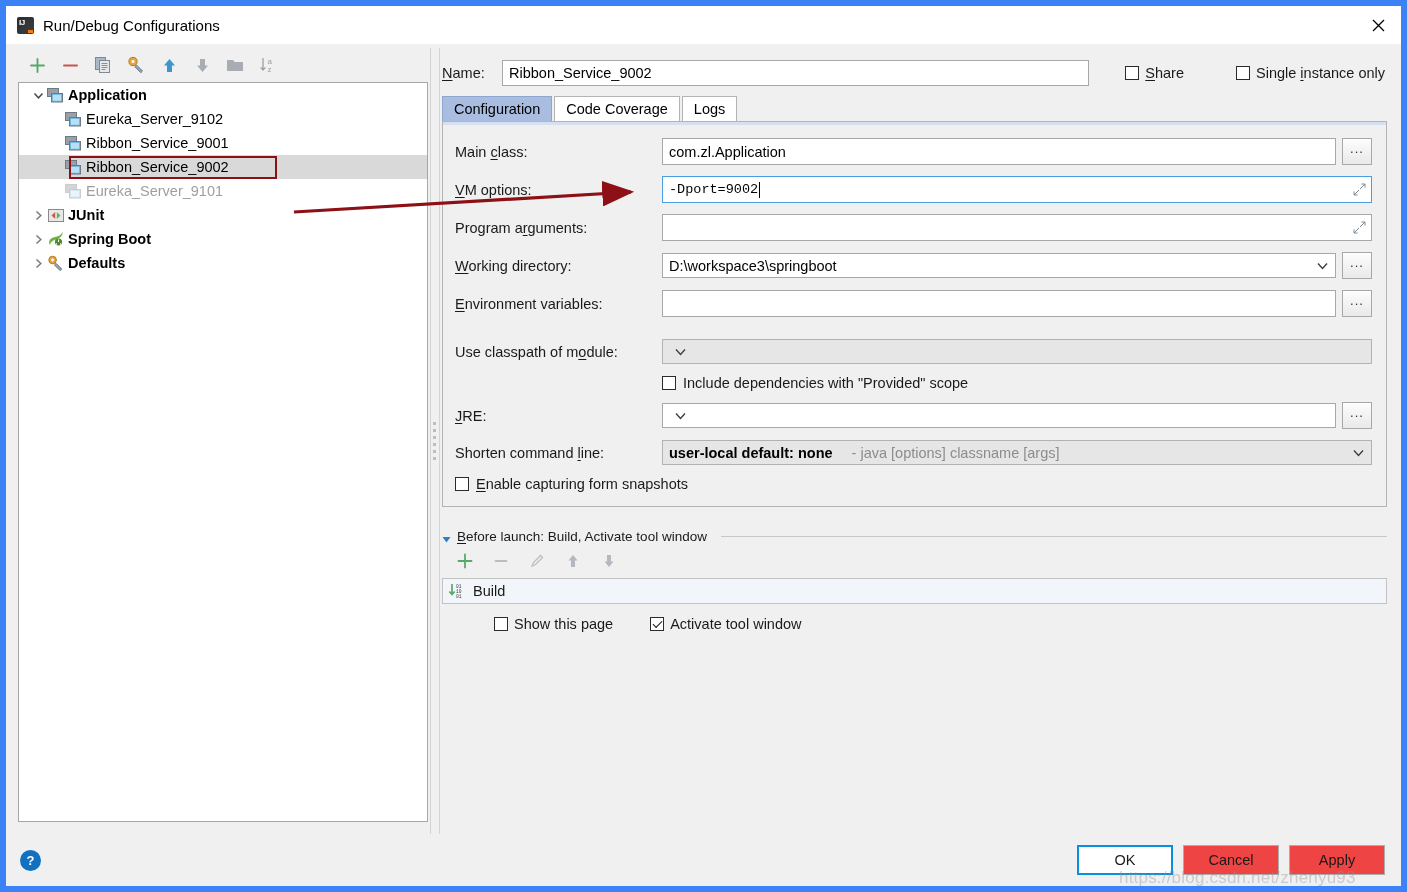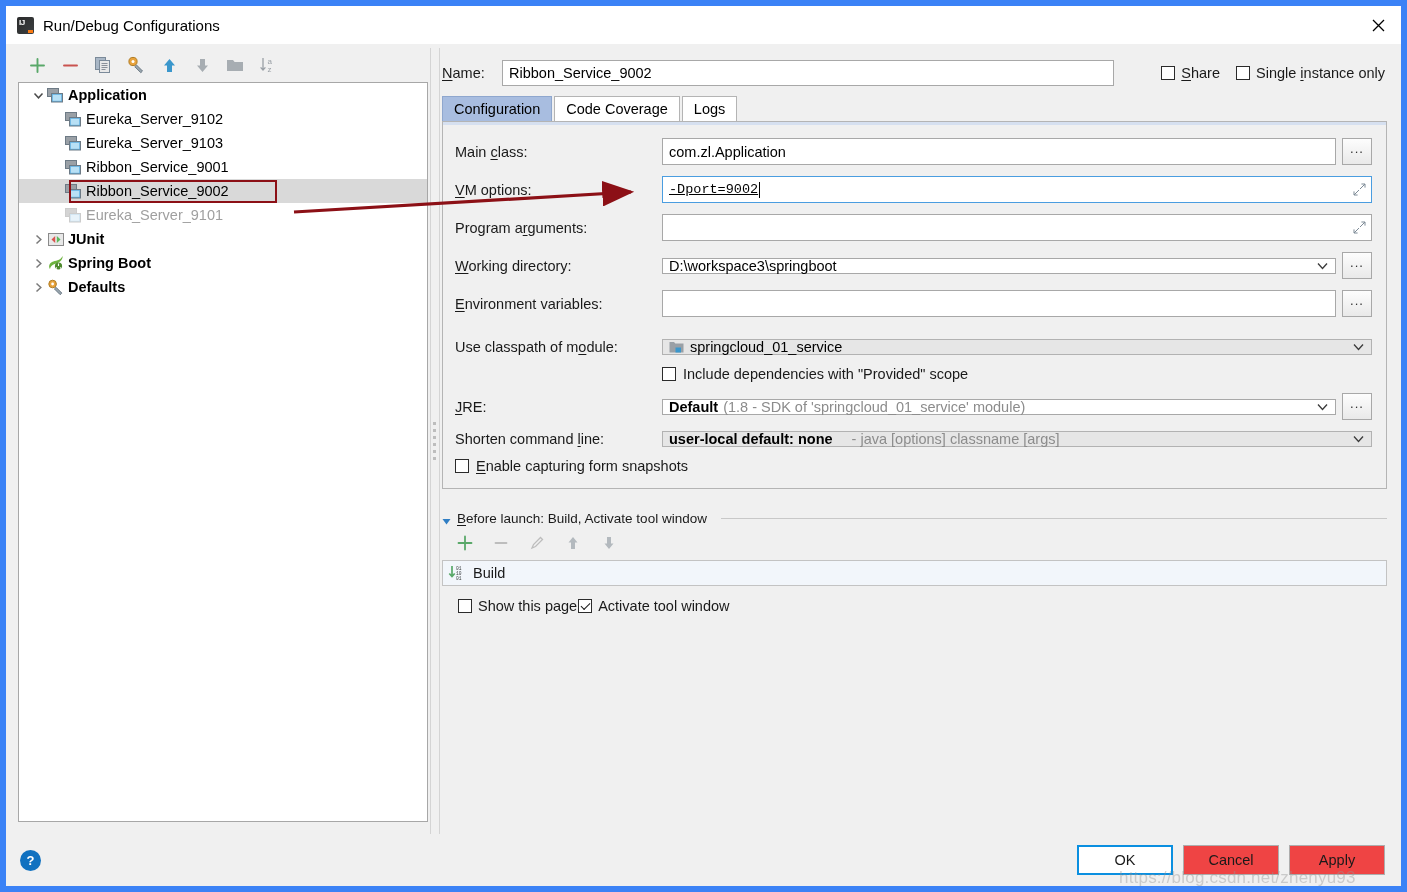--- a/index.html
+++ b/index.html
@@ -177,21 +177,21 @@
     padding: 0 6px;
     color: #000;
     outline: none;
     max-width: 612px;
   }
   #share-group {
     margin-left: auto;
     display: flex; align-items: center; gap: 16px;
     padding-right: 2px;
   }
-  .cbx-row { display: flex; align-items: center; gap: 6px; cursor: default; }
+  .cbx-row { display: flex; align-items: center; gap: 6px; cursor: default; padding-left: 36px; }
   .cbx {
     width: 14px; height: 14px; min-width: 14px;
     border: 1px solid #2b2b2b;
     background: #ffffff;
     display: flex; align-items: center; justify-content: center;
   }
   .cbx.checked::after {
     content: "";
     width: 8px; height: 4px;
     border-left: 1.6px solid #1a1a1a;
@@ -247,21 +247,21 @@
     height: 27px;
     border: 1px solid #a8a8a8;
     background: #ffffff;
     display: flex; align-items: center;
     padding: 0 6px;
     font-size: 14.5px;
     min-width: 0;
     position: relative;
     color: #000;
   }
-  .txt.focused { border: 1.5px solid #4a9de0; text-decoration: underline; }
+  .txt.focused { border: 1.5px solid #4a9de0; }
   .txt.mono { font-family: "Liberation Mono", monospace; font-size: 13.5px; }
   .caret {
     display: inline-block; width: 1px; height: 16px;
     background: #000; margin-left: 1px;
   }
   .expander {
     position: absolute; right: 4px; top: 50%; transform: translateY(-50%);
     width: 14px; height: 14px;
   }
   .expander svg { display:block; }
@@ -273,21 +273,21 @@
     background: linear-gradient(#fdfdfd,#e9e9e9);
     display: flex; align-items: center; justify-content: center;
     font-size: 13px; letter-spacing: 1px;
     color: #333;
     cursor: default;
     padding-bottom: 6px;
   }
 
   .combo {
     flex: 1;
-    height: 16px;
+    height: 25px;
     border: 1px solid #a8a8a8;
     background: #ffffff;
     display: flex; align-items: center;
     padding: 0 2px 0 6px;
     font-size: 14.5px;
     min-width: 0;
     color: #000;
   }
   .combo.grey { background: #e6e6e6; border-color: #b2b2b2; }
   .combo .cv { flex: 1; overflow: hidden; white-space: nowrap; display: flex; align-items: center; }
@@ -463,30 +463,20 @@
           </div>
           <div class="tree-row" style="padding-left: 46px;">
             <span class="tree-icon">
               <svg width="17" height="15" viewBox="0 0 17 15">
                 <rect x="0.5" y="0.5" width="11" height="8" fill="#9aa0a6" stroke="#6d7a85" stroke-width="1"></rect>
                 <rect x="4.5" y="5.5" width="11" height="8.5" fill="#62b0e0" stroke="#6d7a85" stroke-width="1"></rect>
                 <rect x="5.8" y="6.8" width="8.4" height="6" fill="#b8e0f5"></rect>
               </svg>
             </span>
             <span class="tree-label">Eureka_Server_9102</span>
-          </div>
-          <div class="tree-row" style="padding-left: 46px;">
-            <span class="tree-icon">
-              <svg width="17" height="15" viewBox="0 0 17 15">
-                <rect x="0.5" y="0.5" width="11" height="8" fill="#9aa0a6" stroke="#6d7a85" stroke-width="1"></rect>
-                <rect x="4.5" y="5.5" width="11" height="8.5" fill="#62b0e0" stroke="#6d7a85" stroke-width="1"></rect>
-                <rect x="5.8" y="6.8" width="8.4" height="6" fill="#b8e0f5"></rect>
-              </svg>
-            </span>
-            <span class="tree-label">Eureka_Server_9103</span>
           </div>
           <div class="tree-row" style="padding-left: 46px;">
             <span class="tree-icon">
               <svg width="17" height="15" viewBox="0 0 17 15">
                 <rect x="0.5" y="0.5" width="11" height="8" fill="#9aa0a6" stroke="#6d7a85" stroke-width="1"></rect>
                 <rect x="4.5" y="5.5" width="11" height="8.5" fill="#62b0e0" stroke="#6d7a85" stroke-width="1"></rect>
                 <rect x="5.8" y="6.8" width="8.4" height="6" fill="#b8e0f5"></rect>
               </svg>
             </span>
             <span class="tree-label">Ribbon_Service_9001</span>
@@ -657,51 +647,38 @@
               <span></span>
             </div>
             <div class="browse">...</div>
           </div>
         </div>
 
         <div class="frow" style="margin-top:22px;">
           <div class="flabel">Use classpath of m<span class="underline-acc">o</span>dule:</div>
           <div class="fctl">
             <div class="combo grey">
-              <span class="cv">
-                <span class="mod-icon">
-                  <svg width="15" height="14" viewBox="0 0 15 14">
-                    <path d="M0.5 2 H5 L6.3 3.6 H14.5 V12.5 H0.5 Z" fill="#9aa0a6"></path>
-                    <rect x="6.5" y="7.5" width="5.5" height="5" fill="#3b97cc"></rect>
-                  </svg>
-                </span>
-                <span>springcloud_01_service</span>
-              </span>
               <span class="arrow">
                 <svg width="11" height="8" viewBox="0 0 11 8">
                     <path d="M1 1.5 L5.5 6.5 L10 1.5" stroke="#3a3a3a" stroke-width="1.3" fill="none"></path>
                   </svg>
               </span>
             </div>
           </div>
         </div>
 
         <div class="subcheck">
           <span class="cbx"></span>
           <span class="cbx-label">Include dependencies with "Provided" scope</span>
         </div>
 
         <div class="frow">
           <div class="flabel"><span class="underline-acc">J</span>RE:</div>
           <div class="fctl">
             <div class="combo">
-              <span class="cv">
-                <span class="strong">Default</span>
-                <span class="muted" style="margin-left:5px;">(1.8 - SDK of 'springcloud_01_service' module)</span>
-              </span>
               <span class="arrow">
                 <svg width="11" height="8" viewBox="0 0 11 8">
                     <path d="M1 1.5 L5.5 6.5 L10 1.5" stroke="#3a3a3a" stroke-width="1.3" fill="none"></path>
                   </svg>
               </span>
             </div>
             <div class="browse">...</div>
           </div>
         </div>
 

